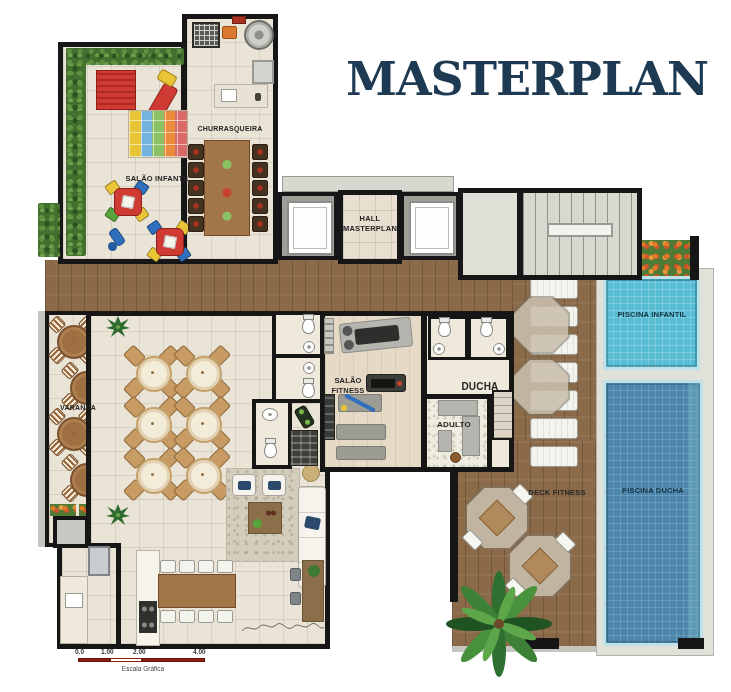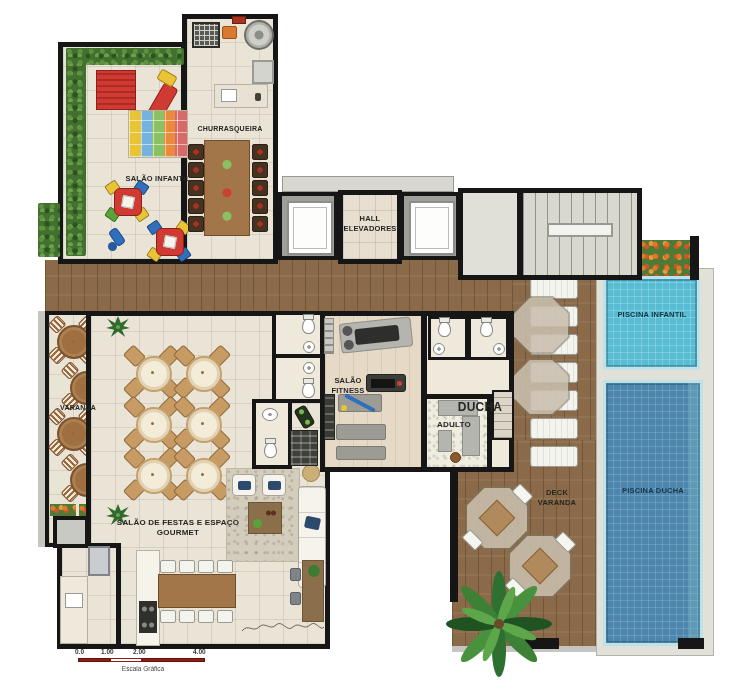--- a/index.html
+++ b/index.html
@@ -431,30 +431,30 @@
         </g>
       <g transform="rotate(292 56 56)">
           <ellipse cx="56" cy="36" rx="5" ry="20" fill="#5da64a"></ellipse>
         </g>
       <circle cx="56" cy="56" r="5" fill="#6b4a2a"></circle>
     </g>
   </svg>
 
   <div class="abs lbl" style="left:118px;top:174px;width:80px;">SALÃO INFANTIL</div>
   <div class="abs lbl" style="left:186px;top:124px;width:88px;font-size:7px;">CHURRASQUEIRA</div>
-  <div class="abs lbl" style="left:339px;top:214px;width:62px;">HALL ELEVADORES</div>
+  <div class="abs lbl" style="left:339px;top:214px;width:62px;">HALL MASTERPLAN</div>
   <div class="abs lbl" style="left:53px;top:403px;width:50px;font-size:7px;">VARANDA</div>
   <div class="abs lbl" style="left:324px;top:376px;width:48px;">SALÃO FITNESS</div>
-  <div class="abs lbl" style="left:452px;top:400px;width:56px;font-size:12px;">DUCHA</div>
+  <div class="abs lbl" style="left:452px;top:380px;width:56px;font-size:10px;">DUCHA</div>
   <div class="abs lbl" style="left:430px;top:420px;width:48px;font-size:8px;">ADULTO</div>
-  <div class="abs lbl" style="left:115px;top:518px;width:126px;font-size:8px;">SALÃO DE FESTAS E ESPAÇO GOURMET</div>
-  <div class="abs lbl" style="left:528px;top:488px;width:58px;">DECK VARANDA</div>
+  <div class="abs lbl" style="left:528px;top:488px;width:58px;">DECK FITNESS</div>
   <div class="abs lbl lbl-pool" style="left:607px;top:310px;width:90px;">PISCINA INFANTIL</div>
   <div class="abs lbl lbl-pool" style="left:608px;top:486px;width:90px;">PISCINA DUCHA</div>
 
+  <div class="abs title" style="left:346px;top:52px;width:380px;height:56px;">MASTERPLAN</div>
 
   <div class="abs" style="left:78px;top:648px;width:130px;height:26px;">
     <span class="ticklbl" style="left:-3px;top:0;">0.0</span>
     <span class="ticklbl" style="left:23px;top:0;">1.00</span>
     <span class="ticklbl" style="left:55px;top:0;">2.00</span>
     <span class="ticklbl" style="left:115px;top:0;">4.00</span>
     <div class="abs" style="left:0;top:10px;width:32px;height:4px;background:#8e1d12;border:1px solid #5e120a;"></div>
     <div class="abs" style="left:32px;top:10px;width:32px;height:4px;background:#fff;border:1px solid #8e1d12;"></div>
     <div class="abs" style="left:64px;top:10px;width:63px;height:4px;background:#8e1d12;border:1px solid #5e120a;"></div>
     <div class="abs scalelbl" style="left:0;top:17px;width:130px;">Escala Gráfica</div>

